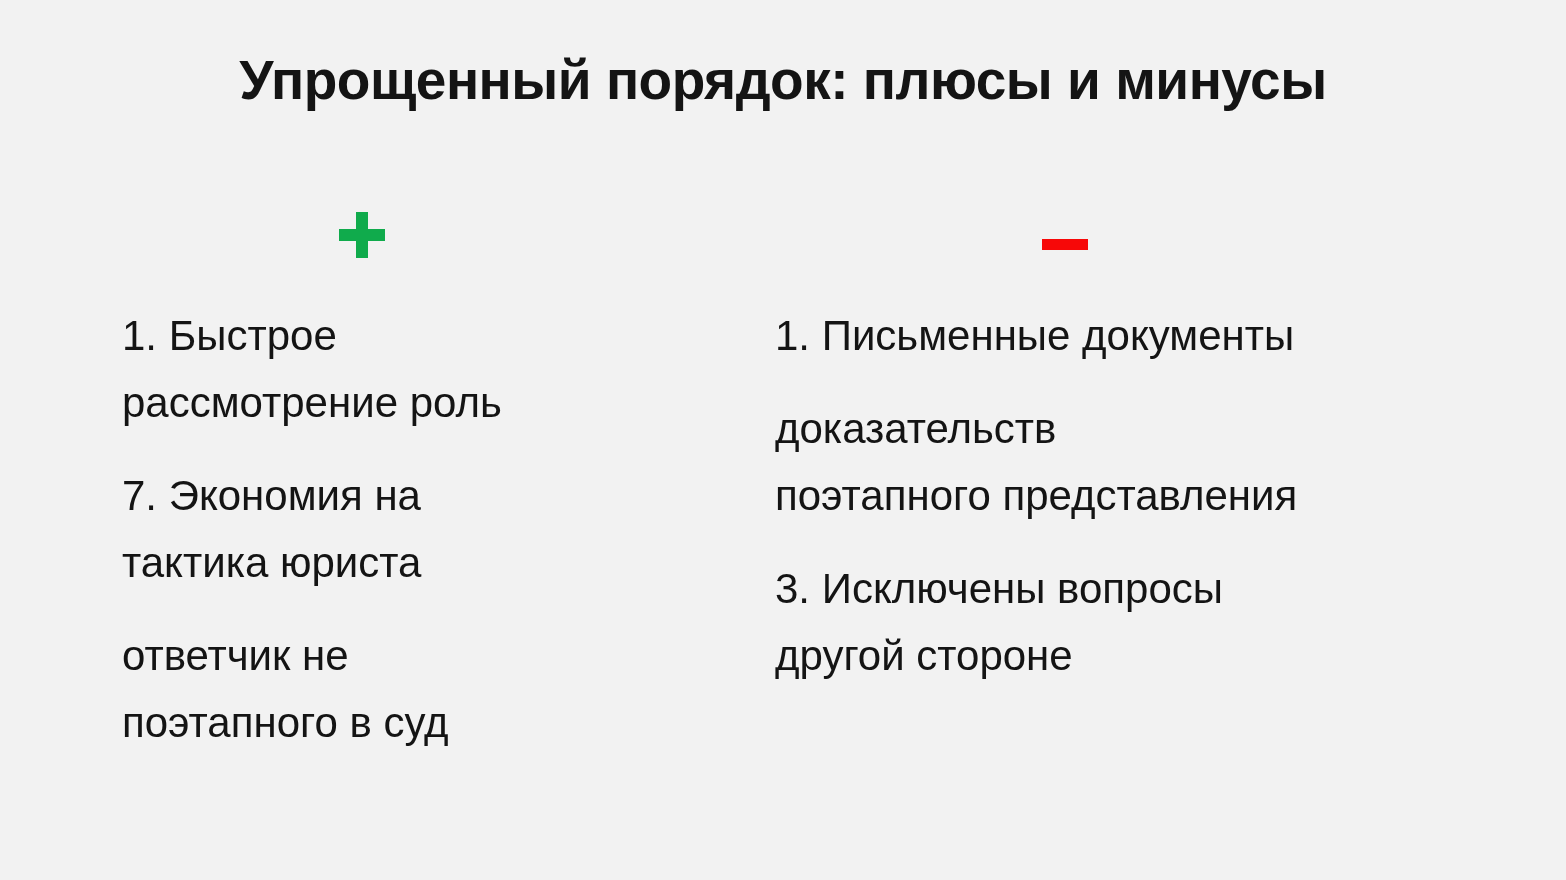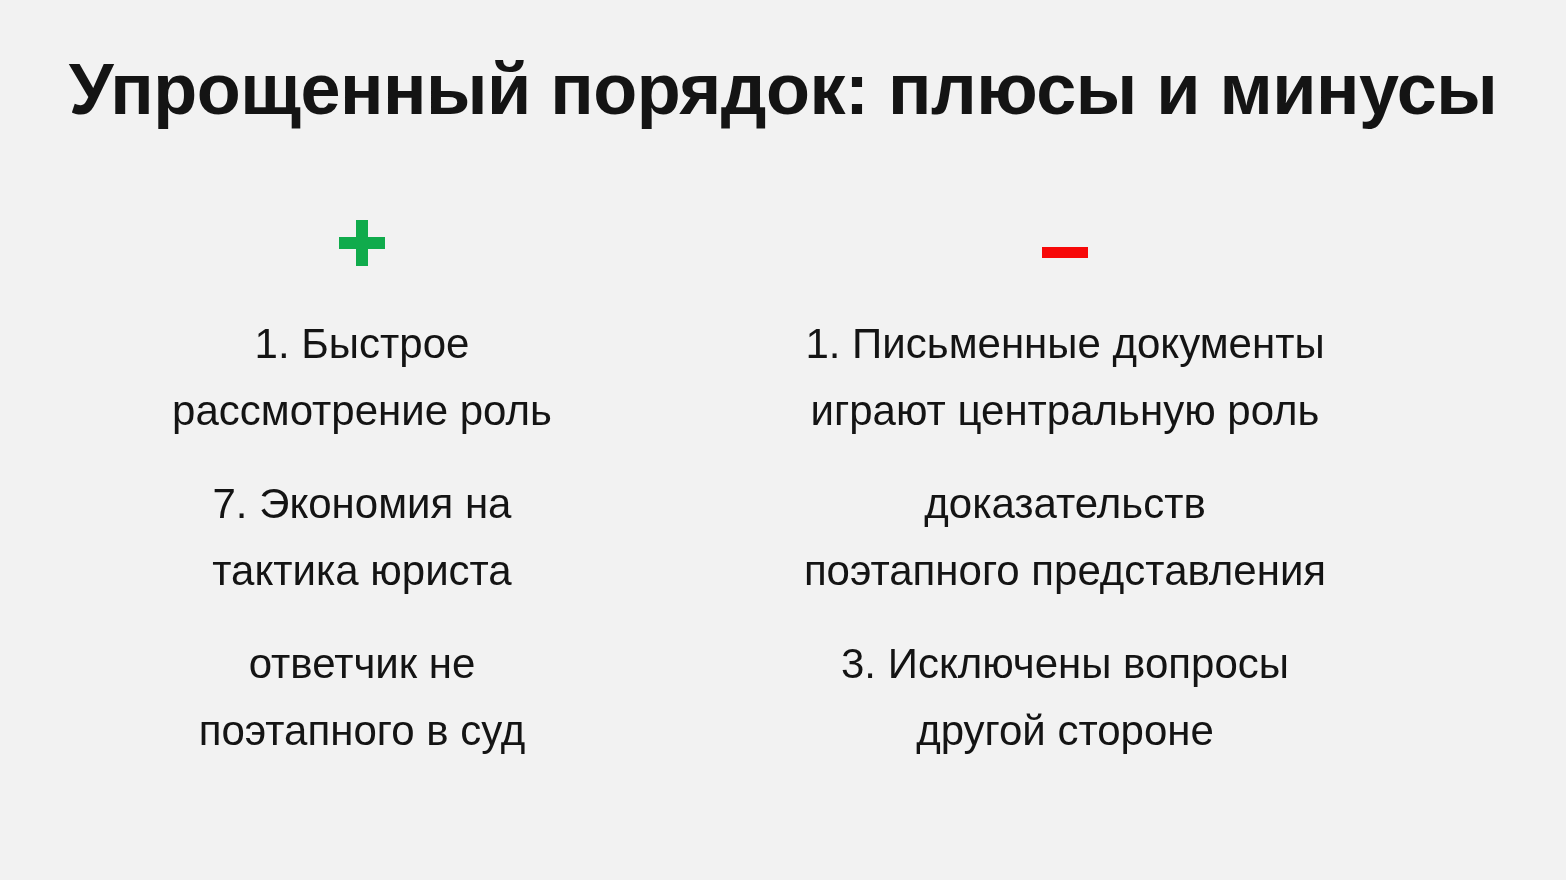--- a/index.html
+++ b/index.html
@@ -15,29 +15,28 @@
     font-family:"Liberation Sans", sans-serif;
     color:var(--text);
     position:relative;
     overflow:hidden;
   }
   .slide{position:absolute;inset:0;}
   .title{
     position:absolute;
     top:48px;left:0;right:0;
     text-align:center;
-    font-size:72px;
+    font-size:55px;
     font-weight:700;
     letter-spacing:-0.5px;
     color:var(--text);
   }
   .column{
     position:absolute;
-    top:208px;
-    text-align:center;
+    top:200px;
   }
   .column.pros{left:122px;width:480px;}
   .column.cons{left:775px;width:580px;}
   .sign-wrap{
     height:70px;
     display:flex;
     align-items:center;
     justify-content:center;
     margin-bottom:32px;
   }
@@ -97,21 +96,20 @@
     </div>
   </div>
 
   <div class="column cons">
     <div class="sign-wrap">
       <span class="minus-icon"></span>
     </div>
     <div class="list">
       <div class="list-item">
         <div class="line">1. Письменные документы</div>
-        <div class="line">играют центральную роль</div>
       </div>
       <div class="list-item">
         <div class="line">доказательств</div>
         <div class="line">поэтапного представления</div>
       </div>
       <div class="list-item">
         <div class="line">3. Исключены вопросы</div>
         <div class="line">другой стороне</div>
       </div>
     </div>

